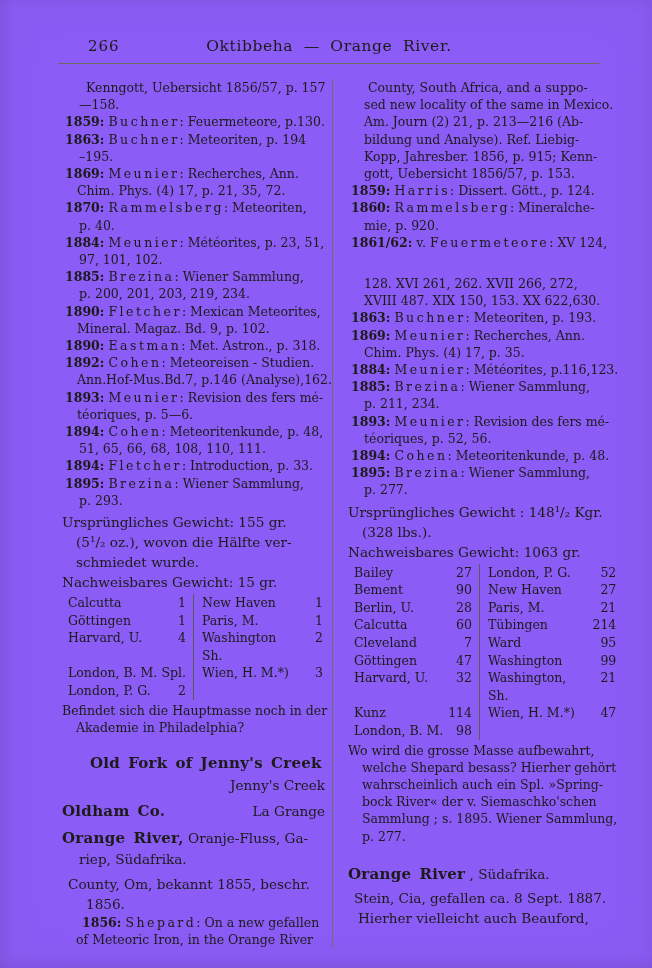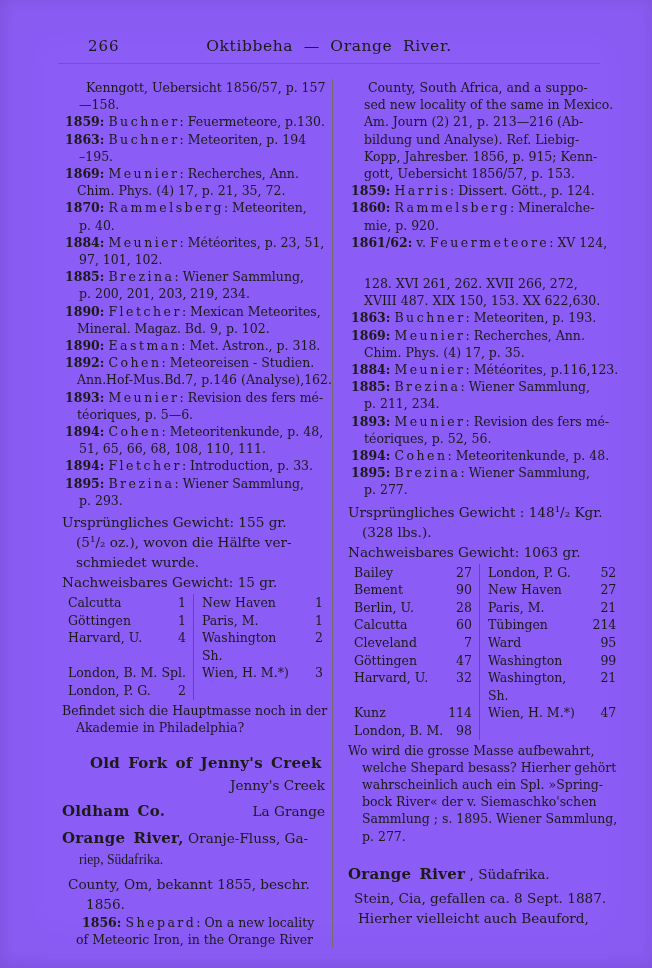--- a/index.html
+++ b/index.html
@@ -149,28 +149,28 @@
           <div class="line" style="text-align: right;"><span class="seg-n">Jenny's Creek</span></div>
         </div>
         <div class="blk entry">
           <div class="line spread">
             <span><span class="seg-bb">Oldham Co.</span></span>
             <span><span class="seg-n">La Grange</span></span>
           </div>
         </div>
         <div class="blk entry">
           <div class="line"><span class="seg-bb">Orange River,</span><span class="seg-n"> Oranje-Fluss, Ga-</span></div>
-          <div class="line" style="padding-left: 17px; font-family: Liberation Serif, serif;"><span class="seg-n">riep, Südafrika.</span></div>
+          <div class="line" style="padding-left: 17px;"><span class="seg-n">riep, Südafrika.</span></div>
         </div>
         <div class="blk para">
           <div class="line" style="padding-left: 6px;"><span class="seg-n">County, Om, bekannt 1855, beschr.</span></div>
           <div class="line" style="padding-left: 24px;"><span class="seg-n">1856.</span></div>
         </div>
         <div class="blk bib">
-          <div class="line" style="padding-left: 20px;"><span class="seg-b">1856:</span><span class="seg-n"> </span><span class="seg-sp">Shepard</span><span class="seg-n">: On a new locality</span></div>
+          <div class="line" style="padding-left: 20px;"><span class="seg-b">1856:</span><span class="seg-n"> </span><span class="seg-sp">Shepard</span><span class="seg-n">: On a new gefallen</span></div>
           <div class="line" style="padding-left: 14px;"><span class="seg-n">of Meteoric Iron, in the Orange River</span></div>
         </div>
       </div>
     <div class="col col-right">
         <div class="blk bib">
           <div class="line" style="padding-left: 20px;"><span class="seg-n">County, South Africa, and a suppo-</span></div>
           <div class="line" style="padding-left: 16px;"><span class="seg-n">sed new locality of the same in Mexico.</span></div>
           <div class="line" style="padding-left: 16px;"><span class="seg-n">Am. Journ (2) 21, p. 213—216 (Ab-</span></div>
           <div class="line" style="padding-left: 16px;"><span class="seg-n">bildung und Analyse). Ref. Liebig-</span></div>
           <div class="line" style="padding-left: 16px;"><span class="seg-n">Kopp, Jahresber. 1856, p. 915; Kenn-</span></div>

